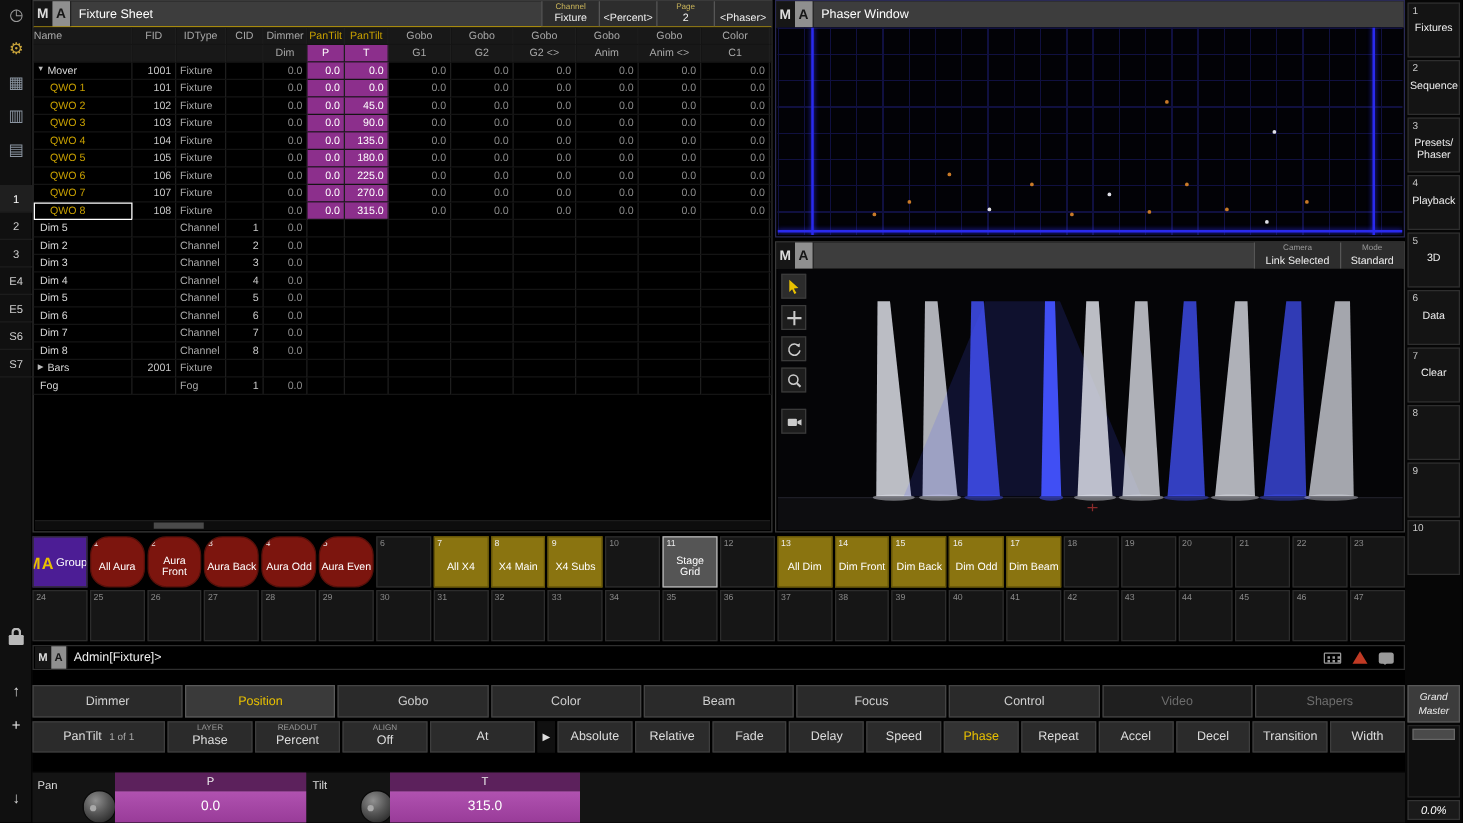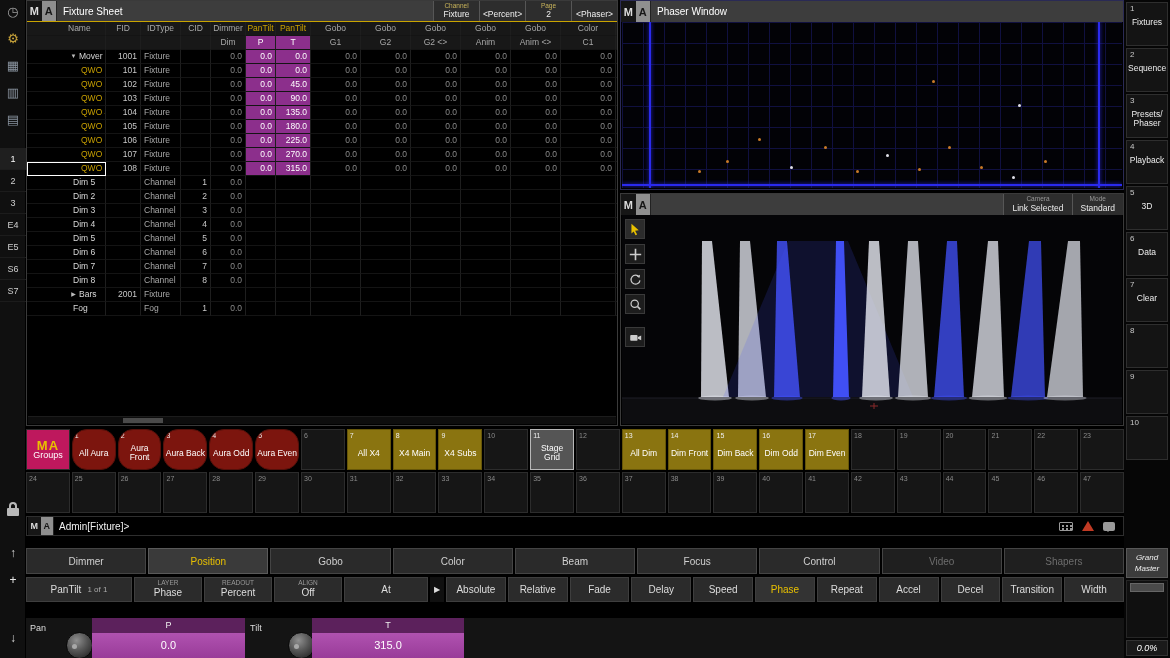--- a/index.html
+++ b/index.html
@@ -37,21 +37,21 @@
   .rail-nav:nth-child(2){margin-top:9px;color:#e8e8e8;}
   .rail-nav:nth-child(3){margin-top:40px;}
 
   
   #fixture-sheet{left:26px;top:0;width:592px;height:426px;}
   #fs-toolbar{display:flex;margin-left:auto;}
   .tb-btn{width:46px;border-left:1px solid #565656;background:#2d2d2d;position:relative;display:flex;align-items:flex-end;justify-content:center;padding-bottom:2px;font-size:8.5px;color:#f0f0f0;}
   .tb-btn .tbs{position:absolute;top:1px;left:0;right:0;text-align:center;font-size:6.5px;color:#c9b45a;}
   .frow{display:flex;height:14px;line-height:13px;font-size:8.5px;background:#000;}
   .cell{flex:none;border-right:1px solid #1e1e1e;border-bottom:1px solid #141414;overflow:hidden;white-space:nowrap;}
-  .c-name{width:79px;display:flex;align-items:center;padding-left:41px;}
+  .c-name{width:79px;display:flex;align-items:center;}
   .c-fid{width:35px;}.c-idt{width:40px;}.c-cid{width:30px;}.c-dim{width:35px;}
   .c-p{width:30px;}.c-t{width:35px;}.c-g{width:50px;}.c-c1{width:55px;}
   .fill{flex:1;border-right:none;}
   .num{text-align:right;padding-right:3px;color:#8a8a8a;}
   .fidc,.cidc{color:#c8c8c8;}
   .hdr{background:#181818;color:#a8a8a8;text-align:center;}
   .hdr.pan-top{color:#c8a000;}
   .pt-hdr{background:#8c2f8c;color:#fff;text-align:center;}
   .pt{background:#8c2f8c;color:#fff !important;}
   .yname{color:#c8a000;}
@@ -87,21 +87,21 @@
   .tb-val .tbs{position:absolute;top:1px;left:0;right:0;text-align:center;font-size:6.5px;color:#999;}
 
   
   #groups-grid{position:absolute;left:26px;top:429px;width:1098px;height:84px;display:grid;grid-template-columns:repeat(24,1fr);grid-auto-rows:1fr;gap:2px;background:#000;}
   .pool-cell{background:#161616;border:1px solid #2c2c2c;position:relative;display:flex;align-items:center;justify-content:center;text-align:center;color:#fff;font-size:8.5px;line-height:9px;padding:8px 1px 1px;overflow:hidden;}
   .pool-cell .pn{position:absolute;top:1px;left:2px;font-size:7px;color:#8a8a8a;}
   .pool-cell.red{background:#7c150e;border-color:#55100a;border-radius:15px;}
   .pool-cell.olive{background:#8a7410;border-color:#665608;}
   .pool-cell.gray{background:#555;border-color:#b8b8b8;}
   .pool-cell.red .pn,.pool-cell.olive .pn,.pool-cell.gray .pn{color:#eee;}
-  .pool-ma{background:#be185d;flex-direction:column;padding-top:2px;gap:1px;}
+  .pool-ma{background:#4c1d95;padding-top:2px;gap:1px;}
   .pool-logo{font-size:13px;font-weight:bold;color:#e8c000;letter-spacing:1px;}
   .pool-title{font-size:9px;color:#fff;}
 
   
   #cmdline{position:absolute;left:26px;top:516px;width:1098px;height:20px;background:#000;border:1px solid #2e2e2e;display:flex;align-items:center;}
   #cmdline .prompt{margin-left:5px;font-size:10px;color:#f0f0f0;flex:1;}
   .cl-icons{display:flex;align-items:center;gap:9px;margin-right:8px;}
   .kbd-icon{width:14px;height:9px;border:1px solid #999;border-radius:1px;position:relative;display:inline-block;}
   .kbd-icon::after{content:"";position:absolute;left:2px;top:2px;width:2px;height:2px;background:#999;box-shadow:4px 0 #999,8px 0 #999,0 3px #999,4px 3px #999,8px 3px #999;}
   .warn-icon{width:0;height:0;border-left:6px solid transparent;border-right:6px solid transparent;border-bottom:10px solid #c03a24;display:inline-block;}
@@ -763,21 +763,21 @@
     <div class="pool-cell olive">
       <span class="pn">15</span>
       <span class="pl">Dim Back</span>
     </div>
     <div class="pool-cell olive">
       <span class="pn">16</span>
       <span class="pl">Dim Odd</span>
     </div>
     <div class="pool-cell olive">
       <span class="pn">17</span>
-      <span class="pl">Dim Even</span>
+      <span class="pl">Dim Beam</span>
     </div>
     <div class="pool-cell">
       <span class="pn">18</span>
     </div>
     <div class="pool-cell">
       <span class="pn">19</span>
     </div>
     <div class="pool-cell">
       <span class="pn">20</span>
     </div>

